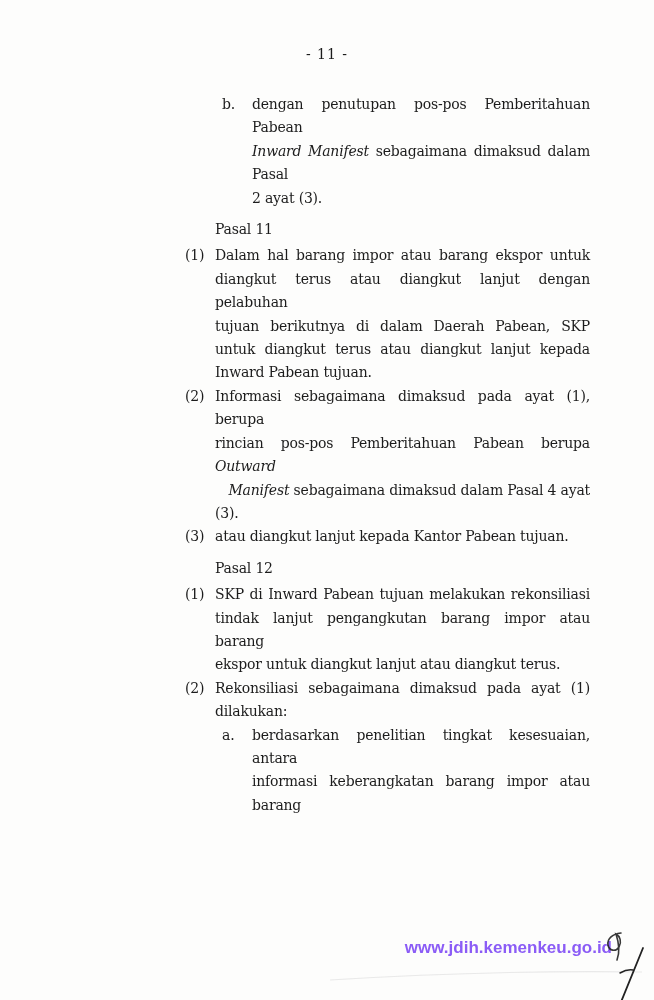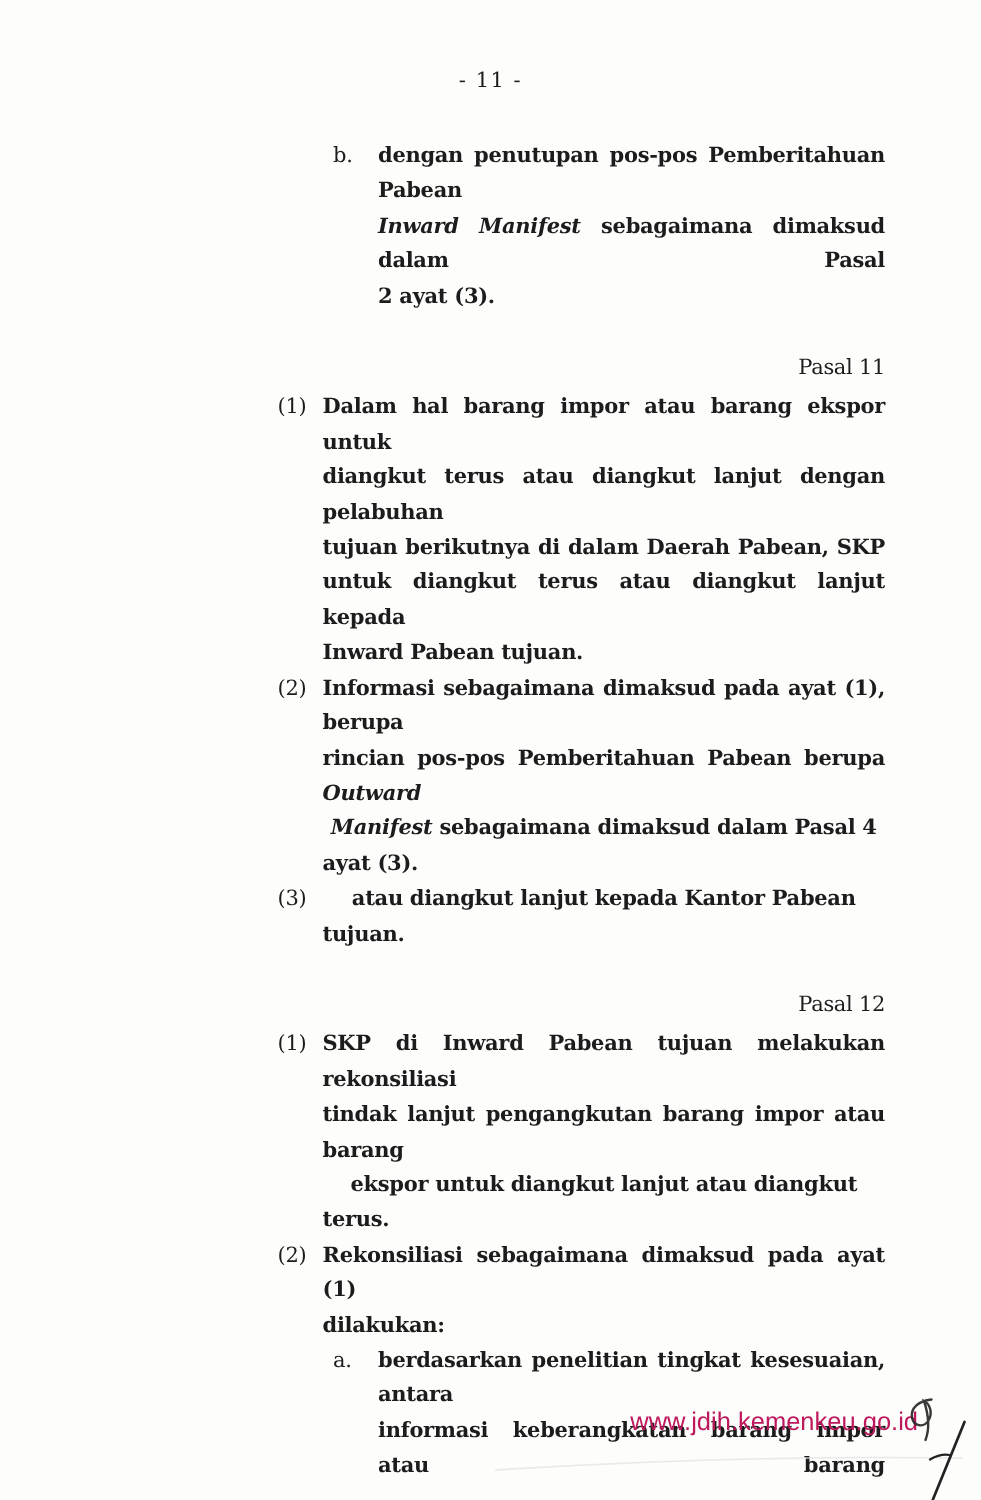--- a/index.html
+++ b/index.html
@@ -14,28 +14,28 @@
   .page-number{
     position:absolute;top:46px;left:0;width:654px;
     text-align:center;
     font-size:14px;letter-spacing:1px;
   }
   .doc-body{
     position:absolute;left:185px;top:93px;width:405px;
     font-size:14px;line-height:23.4px;letter-spacing:-0.2px;
   }
   .heading{
-    margin:24px 0 3px 30px;
-    text-align:right;
+    margin:8px 0 3px 30px;
+    text-align:left;
   }
   .block{display:grid;grid-template-columns:30px 1fr;}
   .block.sub{margin-left:37px;grid-template-columns:30px 1fr;}
   .label{text-align:left;}
-  .line{text-align:justify;text-align-last:justify;font-weight:bold;}
-  .line.last{text-align:center;text-align-last:left;}
+  .line{text-align:justify;text-align-last:justify;}
+  .line.last{text-align:right;text-align-last:left;}
   .it{font-style:italic;}
   .watermark{
     position:absolute;top:938px;right:42px;
     font-family:"Liberation Sans",sans-serif;
     font-size:17px;
   }
   .pen-mark{
     position:absolute;left:0;top:0;width:654px;height:1000px;
     pointer-events:none;
   }
@@ -99,21 +99,21 @@
       </div>
       <div class="block sub">
         <div class="label">a.</div>
         <div class="lines">
           <div class="line"><span>berdasarkan penelitian tingkat kesesuaian, antara</span></div>
           <div class="line"><span>informasi keberangkatan barang impor atau barang</span></div>
         </div>
       </div>
     </div>
 
-  <div class="watermark" id="watermark" style="color: #be185d;">www.jdih.kemenkeu.go.id</div>
+  <div class="watermark" id="watermark" style="color: #8b5cf6; font-weight: bold;">www.jdih.kemenkeu.go.id</div>
 
   <svg class="pen-mark" viewBox="0 0 654 1000">
 
     <path d="M 330 980 Q 490 970 642 972" fill="none" stroke-width="1.1" opacity="0.8" stroke="#e3e3e3"></path>
 
     <path d="M 621 933 c -9 1 -14 6 -13 12 c 1 6 8 7 11 2 c 3 -5 1 -11 -3 -13 c 3 9 4 18 1 26" fill="none" stroke-width="1.6" stroke-linecap="round" opacity="0.9" stroke="#222222"></path>
 
     <path d="M 643 948 L 621 1002" fill="none" stroke-width="1.8" stroke-linecap="round" stroke="#222222"></path>
 
     <path d="M 620 973 q 7 -4 13 -3" fill="none" stroke-width="1.5" stroke-linecap="round" stroke="#222222"></path>

